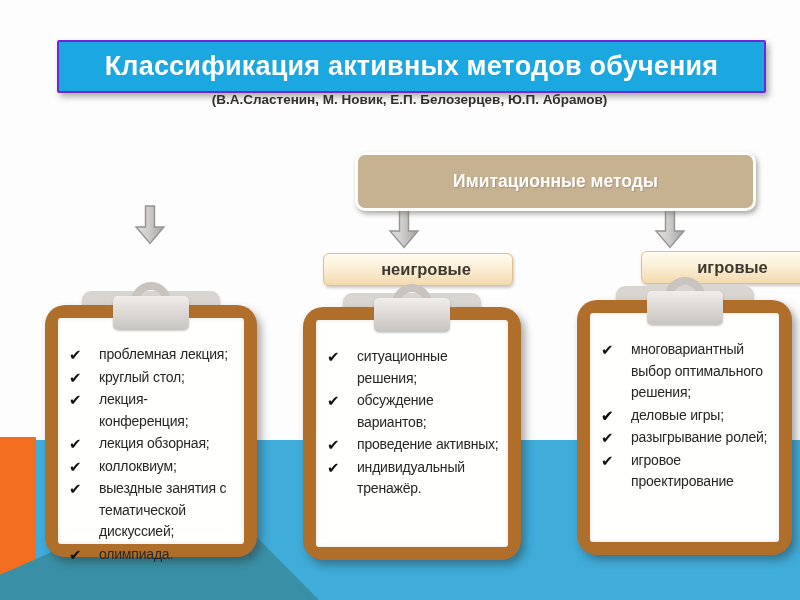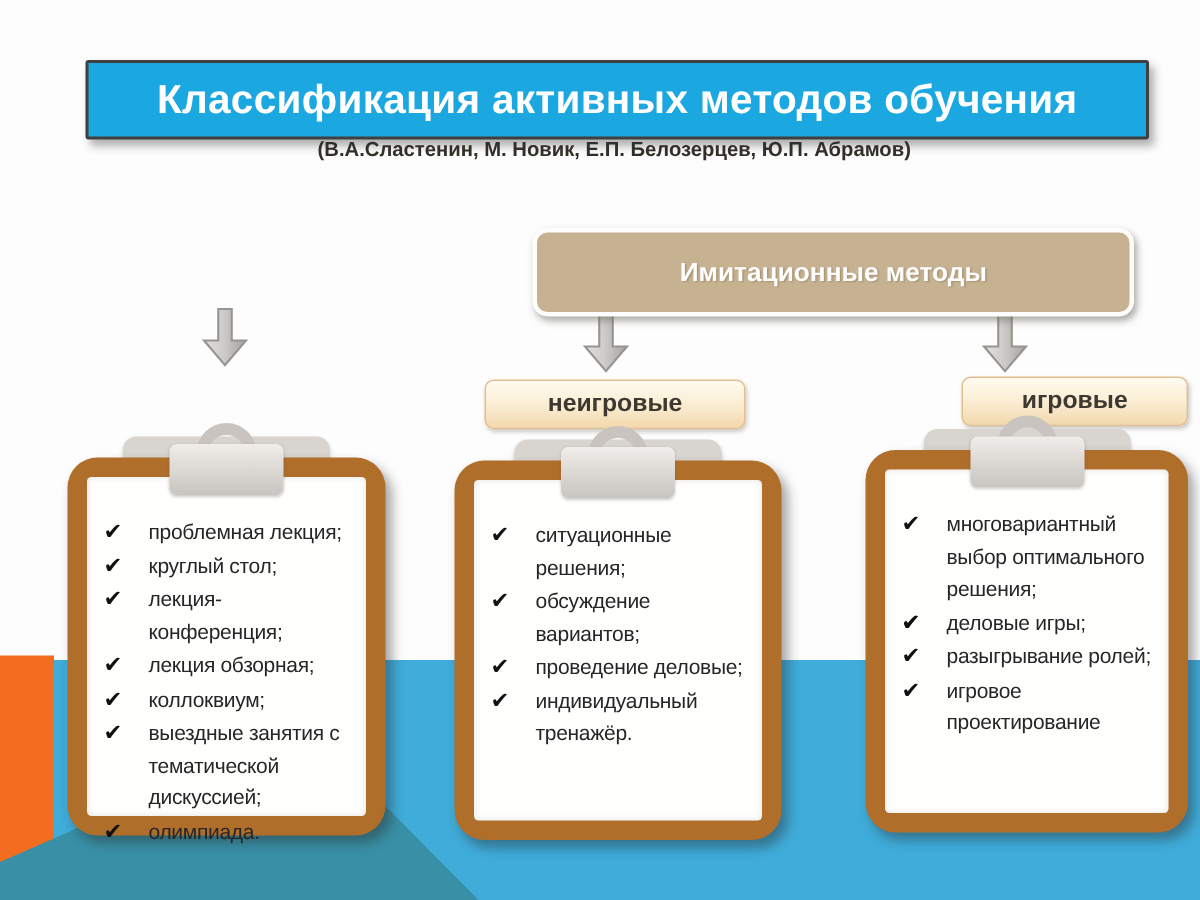--- a/index.html
+++ b/index.html
@@ -9,21 +9,21 @@
     font-family:"Liberation Sans","DejaVu Sans",sans-serif;
   }
   
   .bg-blue{position:absolute;left:0;top:440px;width:800px;height:160px;background:#3FACDA;z-index:1;}
   .bg-orange{position:absolute;left:0;top:437px;width:36px;height:148px;background:#F26D1F;z-index:2;}
   .bg-teal{position:absolute;left:0;top:440px;width:800px;height:160px;z-index:3;background:#3990A6;
     clip-path:polygon(205px 45px,320px 161px,-60px 161px);}
   
   .banner{
     position:absolute;left:57px;top:40px;width:705px;height:49px;z-index:10;
-    background:#1BA7E0;border:2px solid #404040;border-radius:2px;
+    background:#1BA7E0;border:2px solid #6d28d9;border-radius:2px;
     box-shadow:3px 4px 6px rgba(80,80,80,.45);
     display:flex;align-items:center;justify-content:center;
   }
   .banner span{color:#FFFFFF;font-weight:700;font-size:27px;letter-spacing:.2px;white-space:nowrap;}
   .subtitle{
     position:absolute;left:57px;top:92px;width:705px;z-index:10;
     text-align:center;color:#322E29;font-weight:700;font-size:13.5px;
   }
   
   .node{
@@ -33,21 +33,21 @@
     color:#FFFFFF;font-weight:700;font-size:17.5px;line-height:1.45;
     text-shadow:1px 1px 1px rgba(125,105,75,.4);white-space:pre-line;
   }
   .box-left{left:18px;top:146px;width:272px;height:56px;}
   .box-top{left:355px;top:152px;width:395px;height:53px;}
   .pill{
     position:absolute;z-index:10;border:1px solid #E2BE8C;border-radius:6px;
     background:linear-gradient(180deg,#FFFBF0 0%,#FBEFD7 45%,#F3D9AE 100%);
     box-shadow:1px 2px 3px rgba(120,110,95,.35);
     display:flex;align-items:center;justify-content:center;
-    color:#3E3930;font-weight:700;font-size:16.5px;
+    color:#3E3930;font-weight:700;font-size:16.5px;padding-left:16px;
   }
   .pill-nongame{left:323px;top:253px;width:172px;height:31px;}
   .pill-game{left:593px;top:251px;width:149px;height:31px;margin-left:48px;}
   .arrow{position:absolute;z-index:9;}
   .arrow-1{left:133px;top:205px;}
   .arrow-2{left:387px;top:209px;}
   .arrow-3{left:653px;top:209px;}
   
   .clipboard{position:absolute;z-index:12;}
   .cb1{left:45px;top:305px;width:212px;height:252px;}
@@ -157,21 +157,21 @@
   </div>
 
   <div class="clipboard cb2">
     <div class="clip-backplate"></div>
     <div class="frame"></div>
     <div class="paper">
       <ul class="checklist">
           <li><span class="check">✔</span><span class="item-text">ситуационные
 решения;</span></li>
           <li><span class="check">✔</span><span class="item-text">обсуждение вариантов;</span></li>
-          <li><span class="check">✔</span><span class="item-text">проведение деловые;</span></li>
+          <li><span class="check">✔</span><span class="item-text">проведение активных;</span></li>
           <li><span class="check">✔</span><span class="item-text">индивидуальный
 тренажёр.</span></li>
         </ul>
     </div>
     <div class="clip-ring"></div>
     <div class="clip-tab"></div>
   </div>
 
   <div class="clipboard cb3">
     <div class="clip-backplate"></div>

